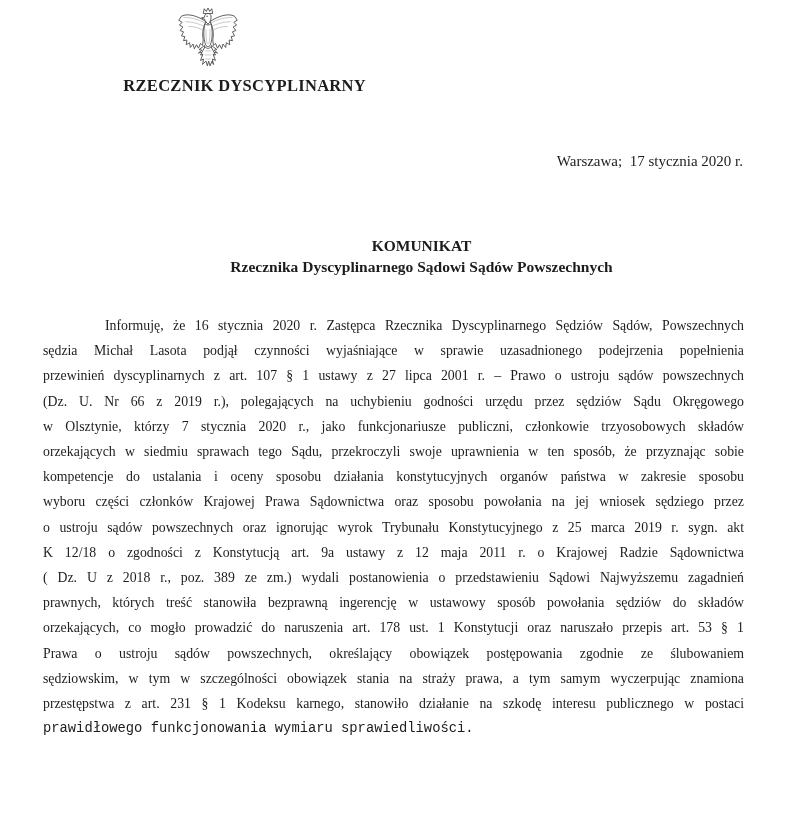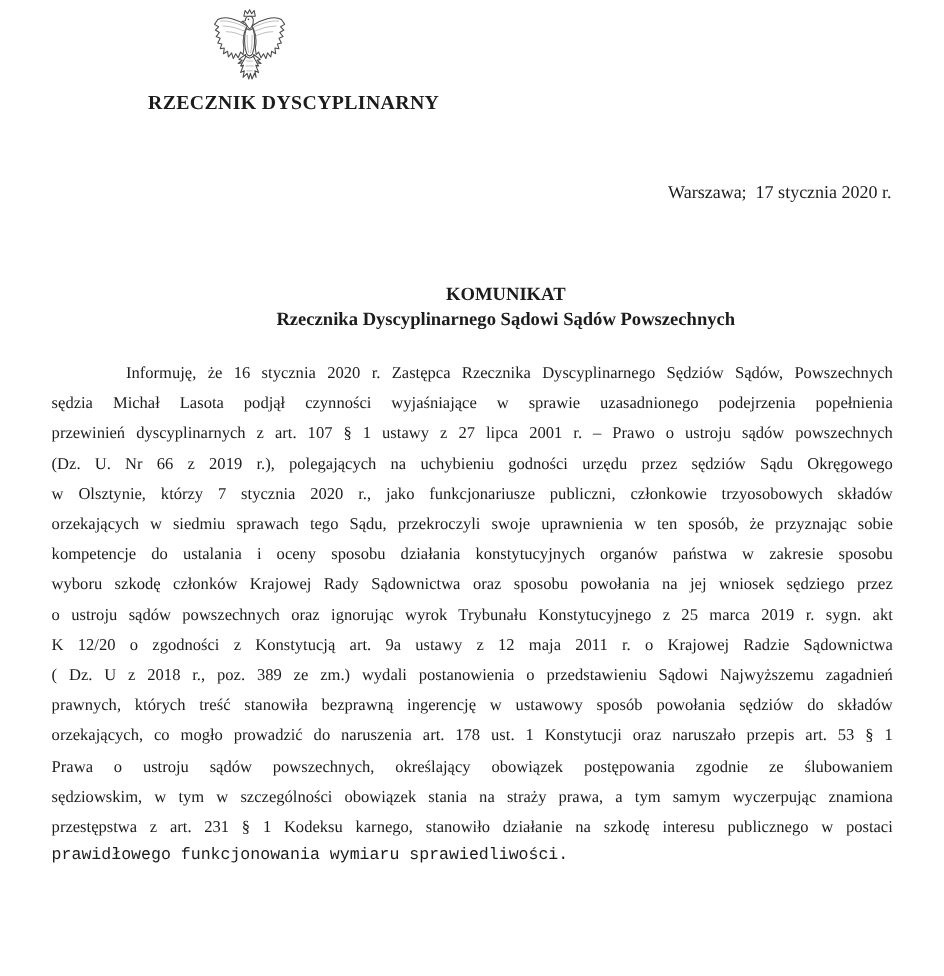--- a/index.html
+++ b/index.html
@@ -52,21 +52,21 @@
     left: 0;
     width: 787px;
     text-align: center;
     font-weight: bold;
     font-size: 15.5px;
     line-height: 20.5px;
     padding-left: 28px;
   }
   .body-text {
     position: absolute;
-    top: 298px;
+    top: 313px;
     left: 43px;
     width: 701px;
     font-size: 13.8px;
   }
   .body-line {
     line-height: 25.2px;
     text-align: justify;
     text-align-last: justify;
   }
   .body-line.first-line { padding-left: 62px; }
@@ -115,23 +115,23 @@
   </div>
 
   <div class="body-text">
       <div class="body-line first-line">Informuję, że 16 stycznia 2020 r. Zastępca Rzecznika Dyscyplinarnego Sędziów Sądów, Powszechnych</div>
       <div class="body-line">sędzia Michał Lasota podjął czynności wyjaśniające w sprawie uzasadnionego podejrzenia popełnienia</div>
       <div class="body-line">przewinień dyscyplinarnych z art. 107 § 1 ustawy z 27 lipca 2001 r. – Prawo o ustroju sądów powszechnych</div>
       <div class="body-line">(Dz. U. Nr 66 z 2019 r.), polegających na uchybieniu godności urzędu przez sędziów Sądu Okręgowego</div>
       <div class="body-line">w Olsztynie, którzy 7 stycznia 2020 r., jako funkcjonariusze publiczni, członkowie trzyosobowych składów</div>
       <div class="body-line">orzekających w siedmiu sprawach tego Sądu, przekroczyli swoje uprawnienia w ten sposób, że przyznając sobie</div>
       <div class="body-line">kompetencje do ustalania i oceny sposobu działania konstytucyjnych organów państwa w zakresie sposobu</div>
-      <div class="body-line">wyboru szkodę członków Krajowej Rady Sądownictwa oraz sposobu powołania na jej wniosek sędziego przez</div>
+      <div class="body-line">wyboru części członków Krajowej Prawa Sądownictwa oraz sposobu powołania na jej wniosek sędziego przez</div>
       <div class="body-line">o ustroju sądów powszechnych oraz ignorując wyrok Trybunału Konstytucyjnego z 25 marca 2019 r. sygn. akt</div>
-      <div class="body-line">K 12/20 o zgodności z Konstytucją art. 9a ustawy z 12 maja 2011 r. o Krajowej Radzie Sądownictwa</div>
+      <div class="body-line">K 12/18 o zgodności z Konstytucją art. 9a ustawy z 12 maja 2011 r. o Krajowej Radzie Sądownictwa</div>
       <div class="body-line">( Dz. U z 2018 r., poz. 389 ze zm.) wydali postanowienia o przedstawieniu Sądowi Najwyższemu zagadnień</div>
       <div class="body-line">prawnych, których treść stanowiła bezprawną ingerencję w ustawowy sposób powołania sędziów do składów</div>
       <div class="body-line">orzekających, co mogło prowadzić do naruszenia art. 178 ust. 1 Konstytucji oraz naruszało przepis art. 53 § 1</div>
       <div class="body-line">Prawa o ustroju sądów powszechnych, określający obowiązek postępowania zgodnie ze ślubowaniem</div>
       <div class="body-line">sędziowskim, w tym w szczególności obowiązek stania na straży prawa, a tym samym wyczerpując znamiona</div>
       <div class="body-line">przestępstwa z art. 231 § 1 Kodeksu karnego, stanowiło działanie na szkodę interesu publicznego w postaci</div>
       <div class="body-line last-line">prawidłowego funkcjonowania wymiaru sprawiedliwości.</div>
     </div>
 
 </div>

